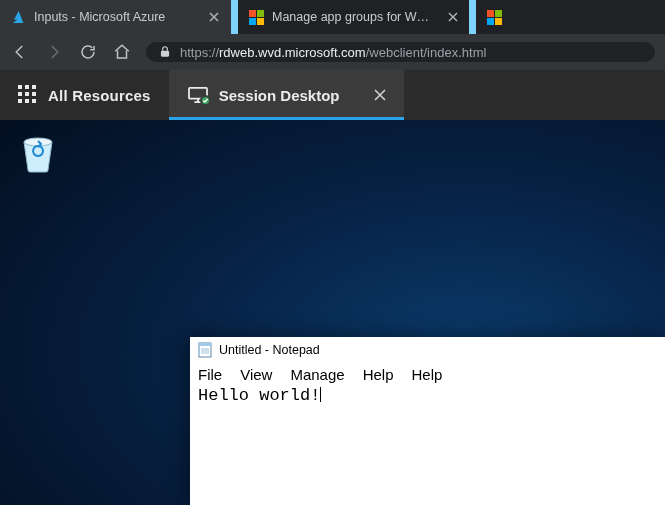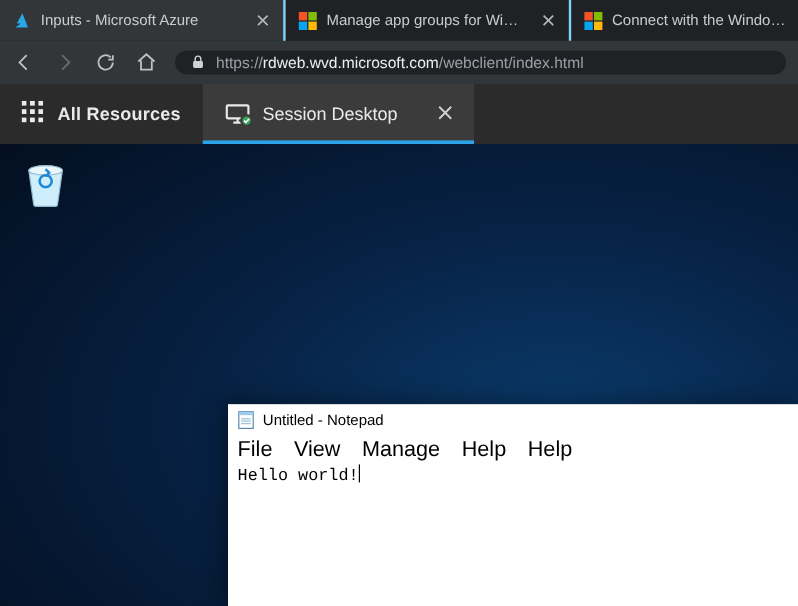--- a/index.html
+++ b/index.html
@@ -1,20 +1,20 @@
 <!DOCTYPE html>
 <html><head>
 <meta charset="utf-8">
 <style>
   * { box-sizing: border-box; margin: 0; padding: 0; }
   html, body { width: 665px; height: 505px; overflow: hidden; font-family: "Segoe UI", Arial, sans-serif; background: #202124; }
 
   
   .tabbar { height: 34px; background: #202124; display: flex; align-items: stretch; }
-  .tab { display: flex; align-items: center; gap: 8px; padding: 0 10px; min-width: 0; color: #c9ccce; font-size: 12.5px; border-right: 2px solid #7dd3fc; }
+  .tab { display: flex; align-items: center; gap: 8px; padding: 0 10px; min-width: 0; color: #c9ccce; font-size: 12.5px; border-right: 7px solid #7dd3fc; }
   .tab.active { background: #323639; }
   .tab .favicon { width: 16px; height: 16px; flex: 0 0 16px; display: flex; align-items: center; justify-content: center; }
   .tab .title { white-space: nowrap; overflow: hidden; text-overflow: ellipsis; max-width: 160px; }
   .tab .close { width: 14px; height: 14px; display: flex; align-items: center; justify-content: center; color: #b5b8ba; }
   .tab .close svg { width: 10px; height: 10px; }
 
   .navbar { height: 36px; background: #323639; display: flex; align-items: center; gap: 14px; padding: 0 10px; color: #bfc2c4; }
   .nav-btn { width: 20px; height: 20px; display: flex; align-items: center; justify-content: center; color: #bfc2c4; }
   .nav-btn.disabled { color: #6a6d70; }
   .nav-btn svg { width: 18px; height: 18px; }
@@ -29,36 +29,36 @@
   .toolbar { height: 50px; background: #2b2b2b; display: flex; align-items: stretch; color: #eaeaea; font-size: 15px; }
   .allres { display: flex; align-items: center; gap: 12px; padding: 0 18px; }
   .allres .grid-icon svg { width: 18px; height: 18px; }
   .allres .label { font-weight: 600; letter-spacing: .2px; }
 
   .session-tab { position: relative; display: flex; align-items: center; gap: 10px; padding: 0 18px; background: #3b3b3b; color: #eaeaea; }
   .session-tab .mon-icon { position: relative; width: 22px; height: 18px; }
   .session-tab .mon-icon svg { width: 22px; height: 18px; }
   .session-tab .badge { position: absolute; right: -2px; bottom: -2px; width: 11px; height: 11px; background: #3ba55d; border-radius: 50%; border: 2px solid #3b3b3b; display: flex; align-items: center; justify-content: center; }
   .session-tab .badge svg { width: 7px; height: 7px; }
-  .session-tab .label { font-weight: 400; }
+  .session-tab .label { font-weight: 700; }
   .session-tab .close svg { width: 12px; height: 12px; }
   .session-tab .underline { position: absolute; left: 0; right: 0; bottom: -1px; height: 4px; background: #2aa3e8; }
 
   .desktop { position: relative; height: calc(100% - 50px); background: radial-gradient(120% 120% at 70% 60%, #0a3a6a 0%, #072245 35%, #041226 70%, #02060f 100%); }
   .desktop-icon { position: absolute; top: 10px; left: 10px; width: 56px; text-align: center; color: #fff; font-size: 11px; }
   .desktop-icon .bin { width: 40px; height: 44px; margin: 0 auto 4px; }
   .desktop-icon .bin svg { width: 40px; height: 44px; }
 
   
   .notepad { position: absolute; left: 190px; top: 267px; right: 0; bottom: 0; background: #fff; box-shadow: -4px -2px 20px rgba(0,0,0,.4); font-size: 12.5px; color: #000; }
   .np-title { height: 26px; display: flex; align-items: center; gap: 7px; padding: 0 8px; background: #fff; }
   .np-title .np-icon svg { width: 14px; height: 16px; display: block; }
-  .np-menu { height: 22px; display: flex; align-items: center; gap: 18px; padding: 0 8px; background: #fff; font-size: 18px; }
+  .np-menu { height: 22px; display: flex; align-items: center; gap: 18px; padding: 0 8px; background: #fff; font-size: 15px; }
   .np-menu span { color: #000; }
-  .np-body { padding: 2px 8px 8px; position: relative; font-family: Consolas, "Courier New", monospace; font-size: 14px; line-height: 18px; }
+  .np-body { padding: 2px 8px 8px; position: relative; font-family: Consolas, "Courier New", monospace; font-size: 17px; line-height: 18px; }
   .np-body .caret { display: inline-block; width: 1px; height: 15px; background: #000; vertical-align: -2px; margin-left: 0px; }
 
   
   .ms-grid { display: grid; grid-template-columns: repeat(2, 7px); grid-template-rows: repeat(2, 7px); gap: 1px; width: 15px; height: 15px; }
   .ms-grid span:nth-child(1){background:#f35325;} .ms-grid span:nth-child(2){background:#81bc06;}
   .ms-grid span:nth-child(3){background:#05a6f0;} .ms-grid span:nth-child(4){background:#ffba08;}
 </style>
 </head>
 <body>
 
@@ -96,21 +96,20 @@
   </div>
   <div class="tab" style="flex:1; border-right:none;">
     <span class="favicon">
       <span class="ms-grid">
           <span></span>
           <span></span>
           <span></span>
           <span></span>
         </span>
     </span>
-    <span class="title">Connect with the Windows</span>
   </div>
 </div>
 
 <div class="navbar">
   <span class="nav-btn">
     <svg viewBox="0 0 24 24" fill="none" stroke="currentColor" stroke-width="2">
         <path d="M15 4 L7 12 L15 20"></path>
       </svg>
   </span>
   <span class="nav-btn disabled">

